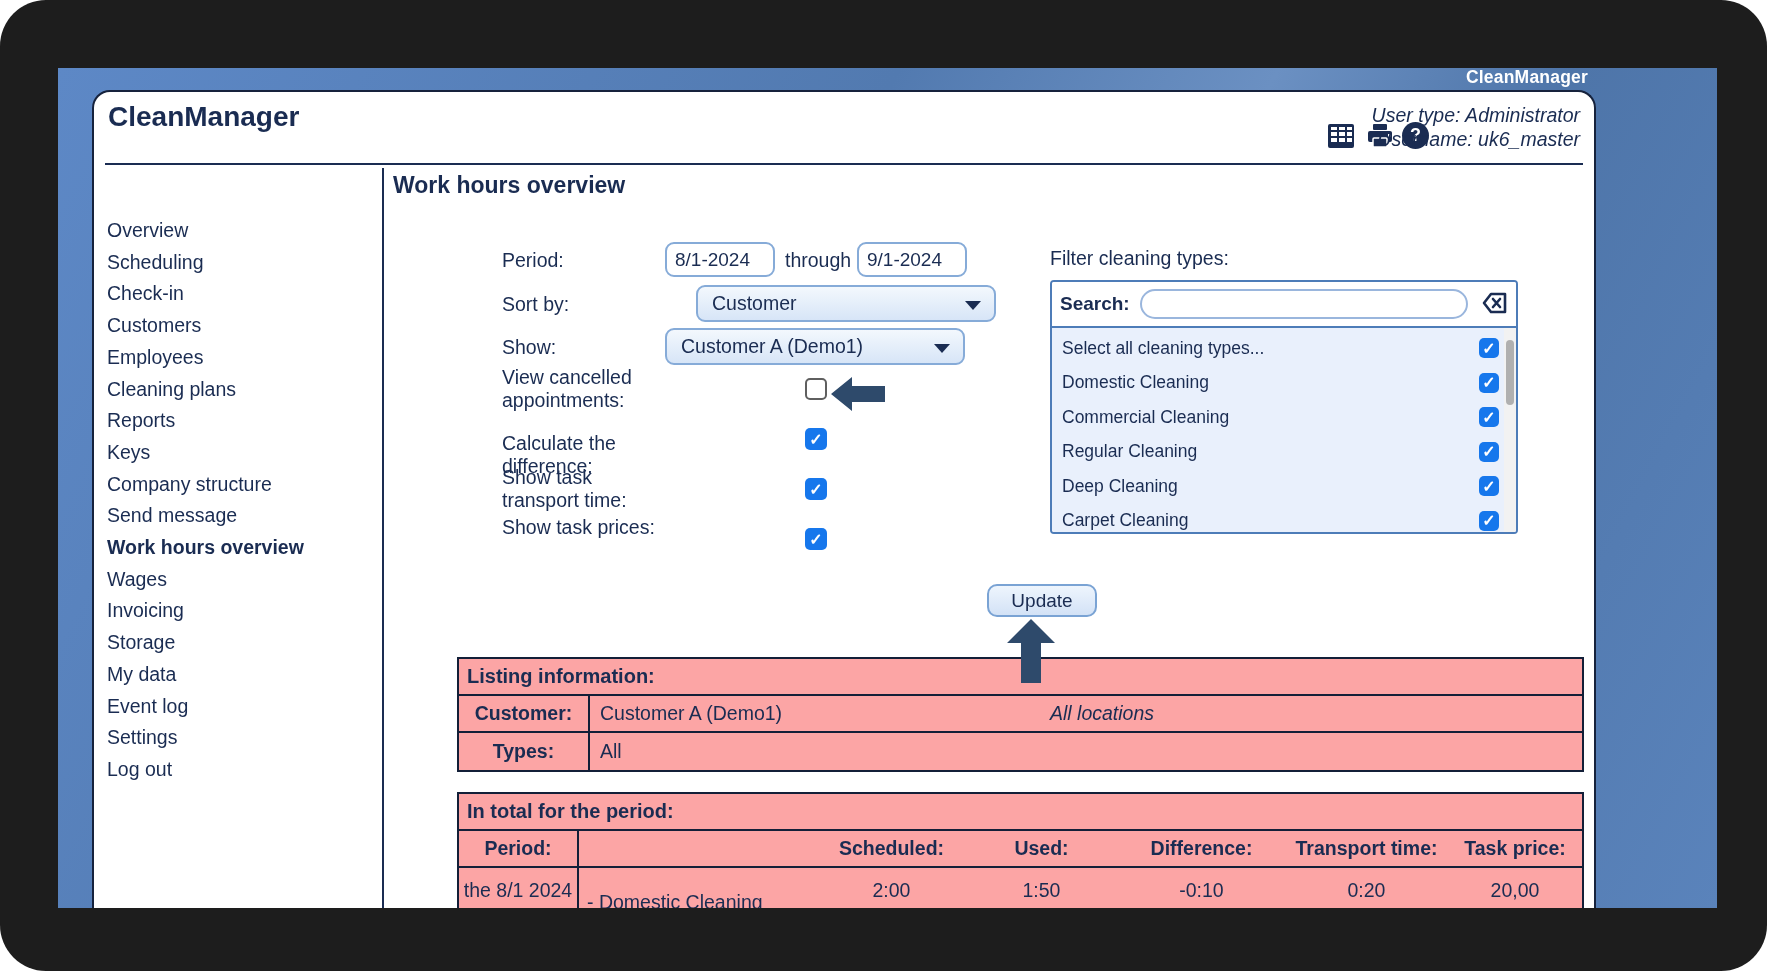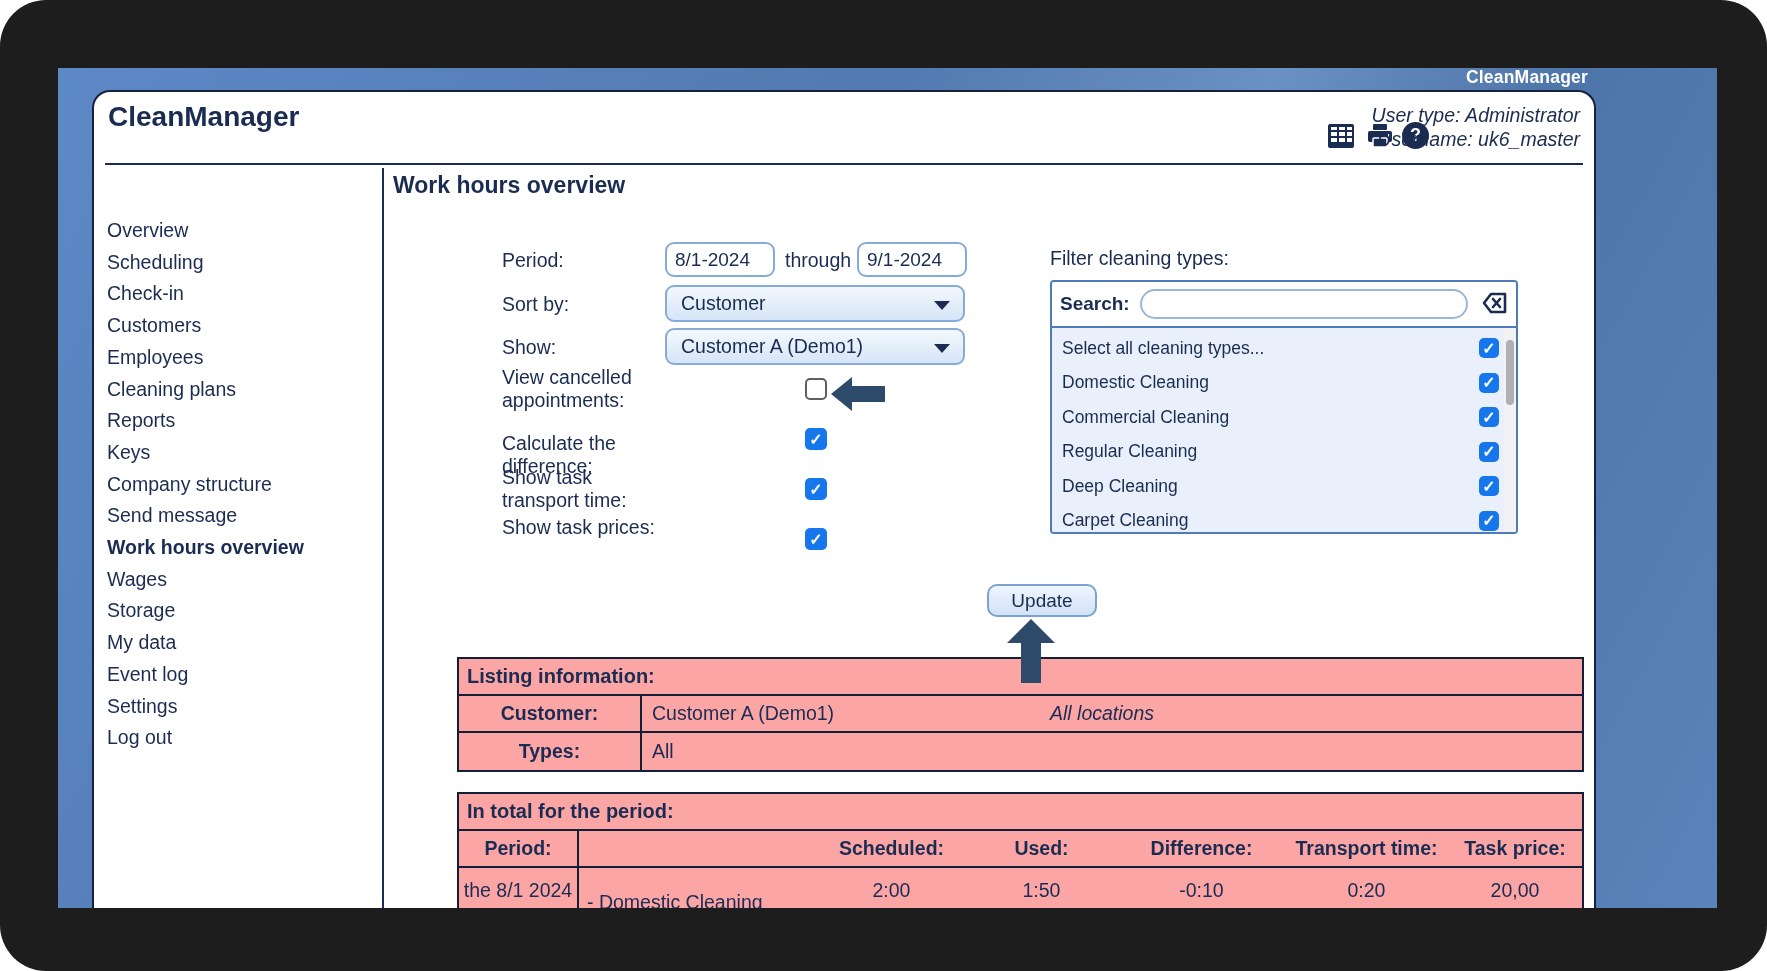--- a/index.html
+++ b/index.html
@@ -90,21 +90,21 @@
     font-family:"Liberation Sans",sans-serif; }
   .annot { position:absolute; z-index:5; }
 
   
   .dtable { position:absolute; left:363px; width:1127px; border:2px solid #131f38; background:#fca5a5; }
   .t-head { height:37px; border-bottom:2px solid #131f38; display:flex; align-items:center;
     padding-left:8px; font-size:20px; font-weight:bold; }
   .t-row { position:relative; height:37px; border-bottom:2px solid #131f38; display:flex;
     align-items:center; font-size:19.5px; }
   .t-row:last-child { border-bottom:none; }
-  .lcol1 { width:183px; height:100%; border-right:2px solid #131f38; display:flex;
+  .lcol1 { width:131px; height:100%; border-right:2px solid #131f38; display:flex;
     align-items:center; justify-content:center; font-weight:bold; flex:none; }
   .lval { margin-left:10px; }
   .lnote { position:absolute; left:163px; right:0; text-align:center; font-style:italic; }
 
   #totals-table { top:700px; }
   .tot-col1 { width:120px; flex:none; height:100%; border-right:2px solid #131f38;
     display:flex; align-items:center; justify-content:center; }
   .tot-head .tot-col1 { font-weight:bold; }
   .tot-type { width:235px; flex:none; padding-left:8px;margin-top:24px; }
   .tot-c { flex:none; text-align:center; }
@@ -160,37 +160,38 @@
         <div class="side-item">Check-in</div>
         <div class="side-item">Customers</div>
         <div class="side-item">Employees</div>
         <div class="side-item">Cleaning plans</div>
         <div class="side-item">Reports</div>
         <div class="side-item">Keys</div>
         <div class="side-item">Company structure</div>
         <div class="side-item">Send message</div>
         <div class="side-item active">Work hours overview</div>
         <div class="side-item">Wages</div>
+        <div class="side-item">Invoicing</div>
         <div class="side-item">Storage</div>
         <div class="side-item">My data</div>
         <div class="side-item">Event log</div>
         <div class="side-item">Settings</div>
         <div class="side-item">Log out</div>
       </nav>
     <div id="v-divider"></div>
 
     <div id="main-title">Work hours overview</div>
 
     <div class="flabel" style="top:157px;">Period:</div>
     <input class="tinput" style="left: 571px; top: 150px; width: 110px;" value="8/1-2024">
     <div class="flabel" style="left:691px; top:157px;">through</div>
     <input class="tinput" style="left: 763px; top: 150px; width: 110px;" value="9/1-2024">
 
     <div class="flabel" style="top:201px;">Sort by:</div>
-    <div class="dselect" style="top:193px;">
+    <div class="dselect" style="top:193px;margin-left:31px;">
       <span>Customer</span>
       <span class="caret"></span>
     </div>
 
     <div class="flabel" style="top:244px;">Show:</div>
     <div class="dselect" style="top:236px;">
       <span>Customer A (Demo1)</span>
       <span class="caret"></span>
     </div>
 

